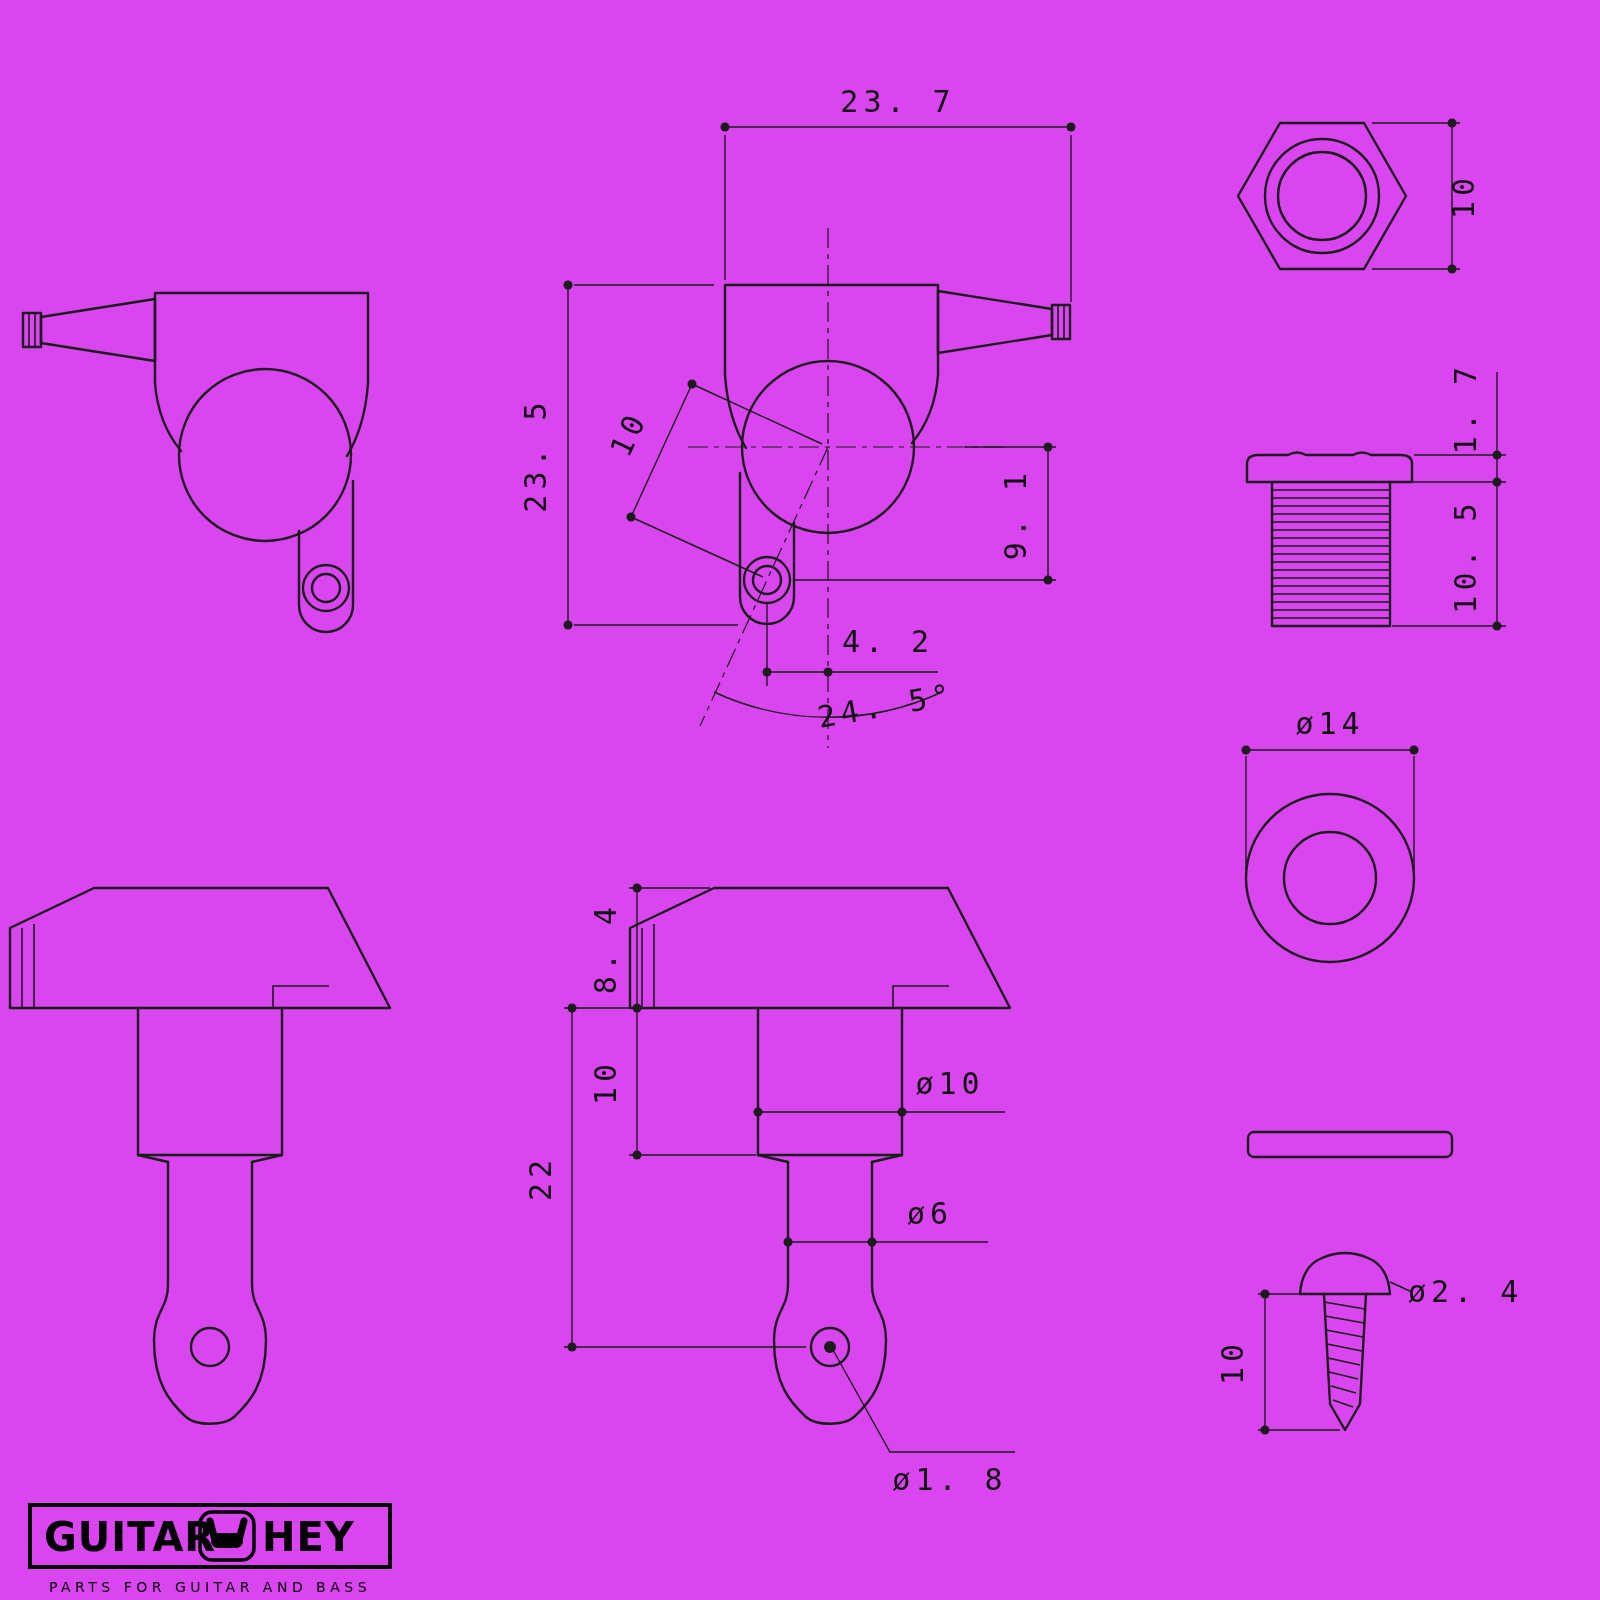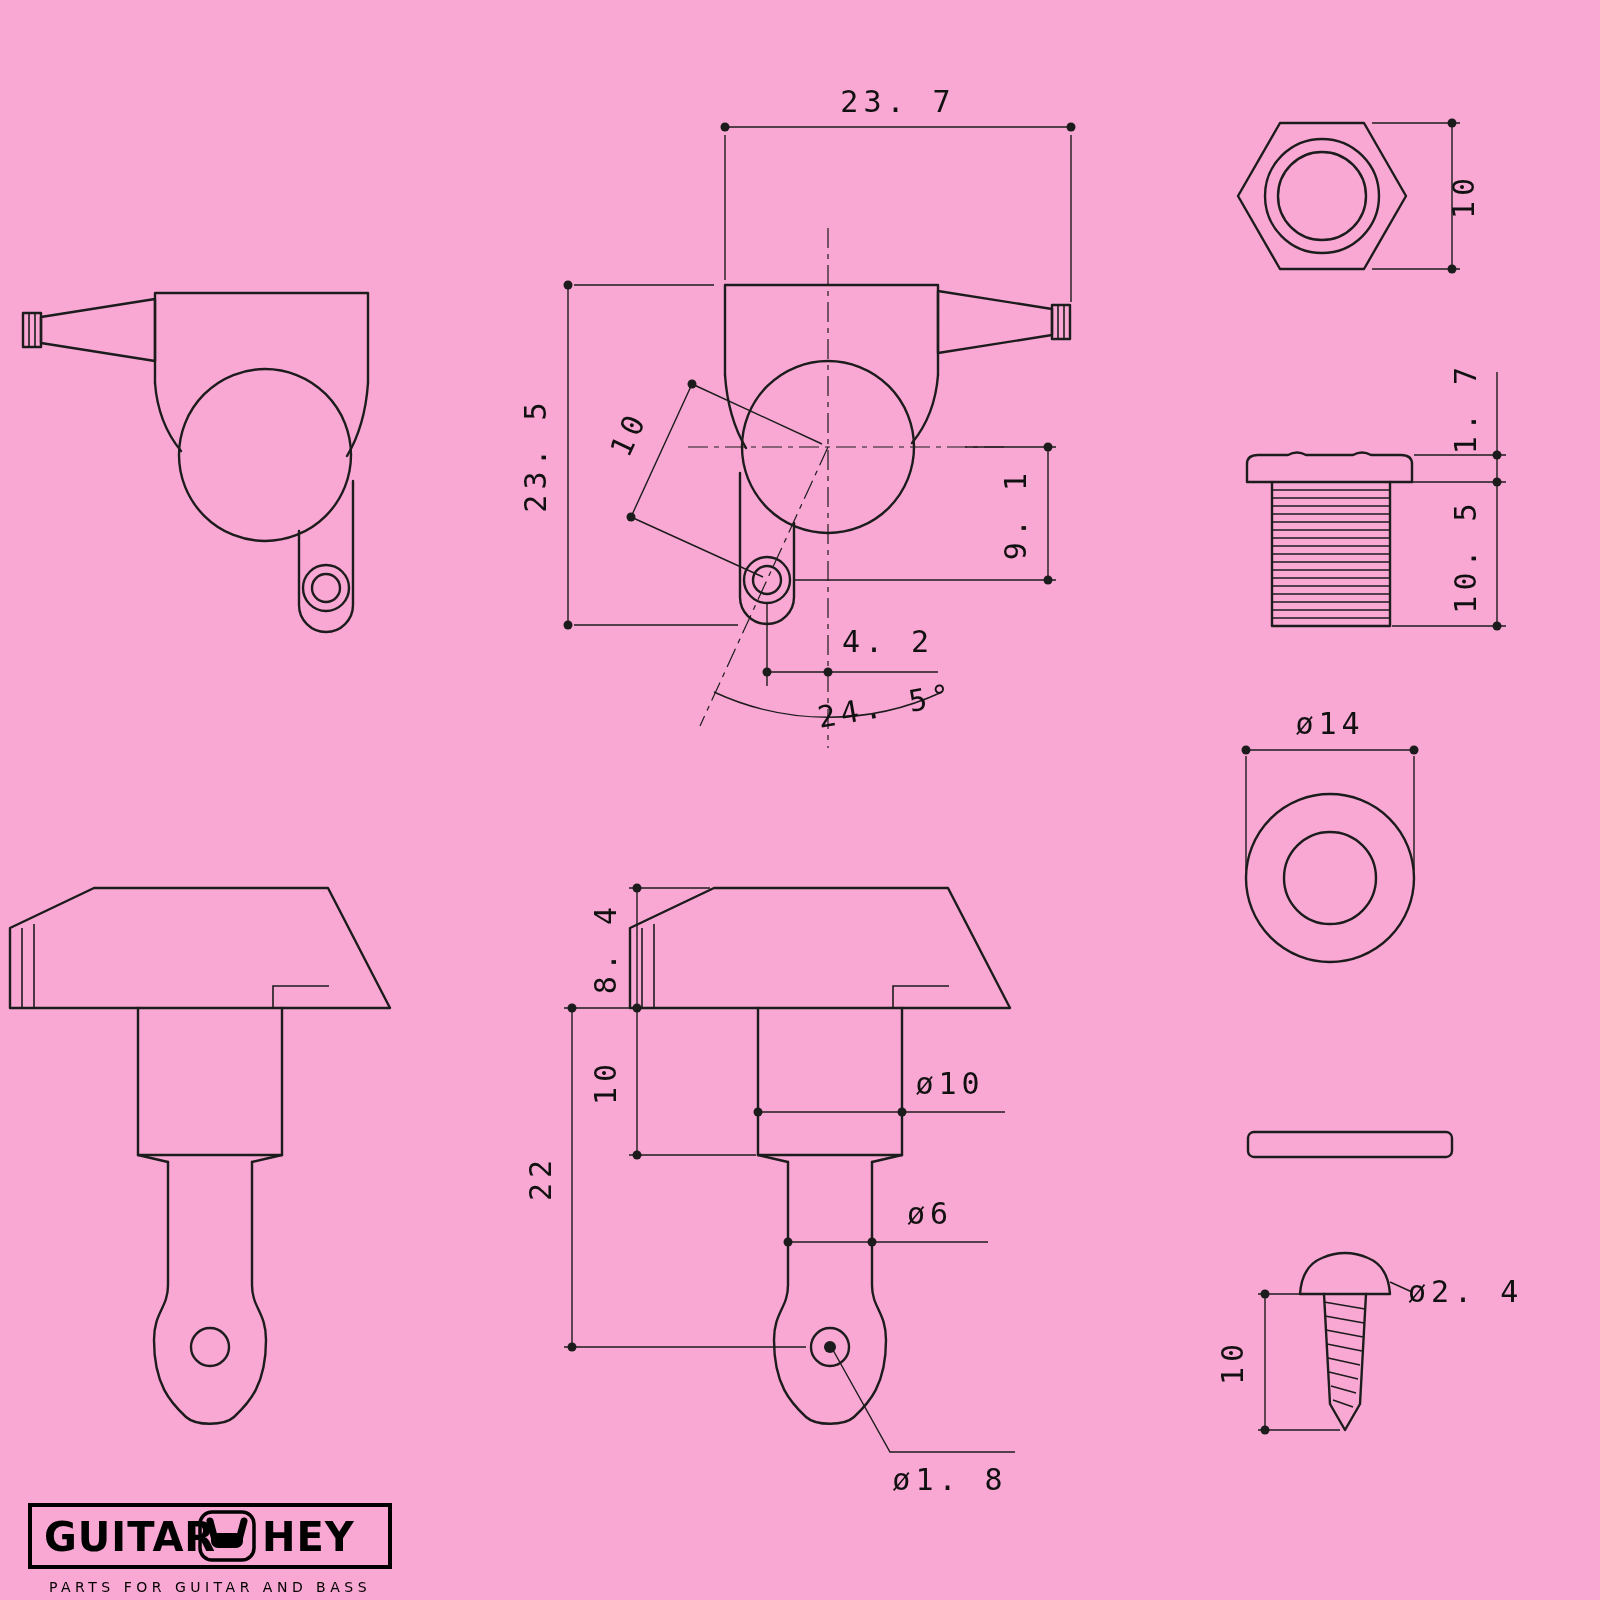--- a/index.html
+++ b/index.html
@@ -1,16 +1,16 @@
 <!DOCTYPE html>
 <html><head>
 <meta charset="utf-8">
 <style>
   html,body{margin:0;padding:0;background:#ffffff;}
-  .page{width:1600px;height:1600px;position:relative;background:#f9a8d4;overflow:hidden;}
+  .page{width:1600px;height:1600px;position:relative;background:#d946ef;overflow:hidden;}
   svg{display:block;}
   .ol{fill:none;stroke:#1c1c1c;stroke-width:2.4;stroke-linejoin:round;stroke-linecap:round;}
   .thin{fill:none;stroke:#1c1c1c;stroke-width:1.6;}
   .dim{fill:none;stroke:#1c1c1c;stroke-width:1.4;}
   .cl{fill:none;stroke:#1c1c1c;stroke-width:1.2;stroke-dasharray:20 6 5 6;}
   .dot{fill:#1c1c1c;stroke:none;}
   text{font-family:"DejaVu Sans Mono","Liberation Mono",monospace;font-size:30px;letter-spacing:5px;fill:#111;}
   text.mid{text-anchor:middle;}
   .logo-word{font-family:"DejaVu Sans","Liberation Sans",sans-serif;font-weight:bold;font-size:40px;letter-spacing:1px;fill:#000;text-anchor:start;}
   .tagline{font-family:"DejaVu Sans","Liberation Sans",sans-serif;font-size:14px;letter-spacing:4.5px;fill:#000;text-anchor:middle;}

